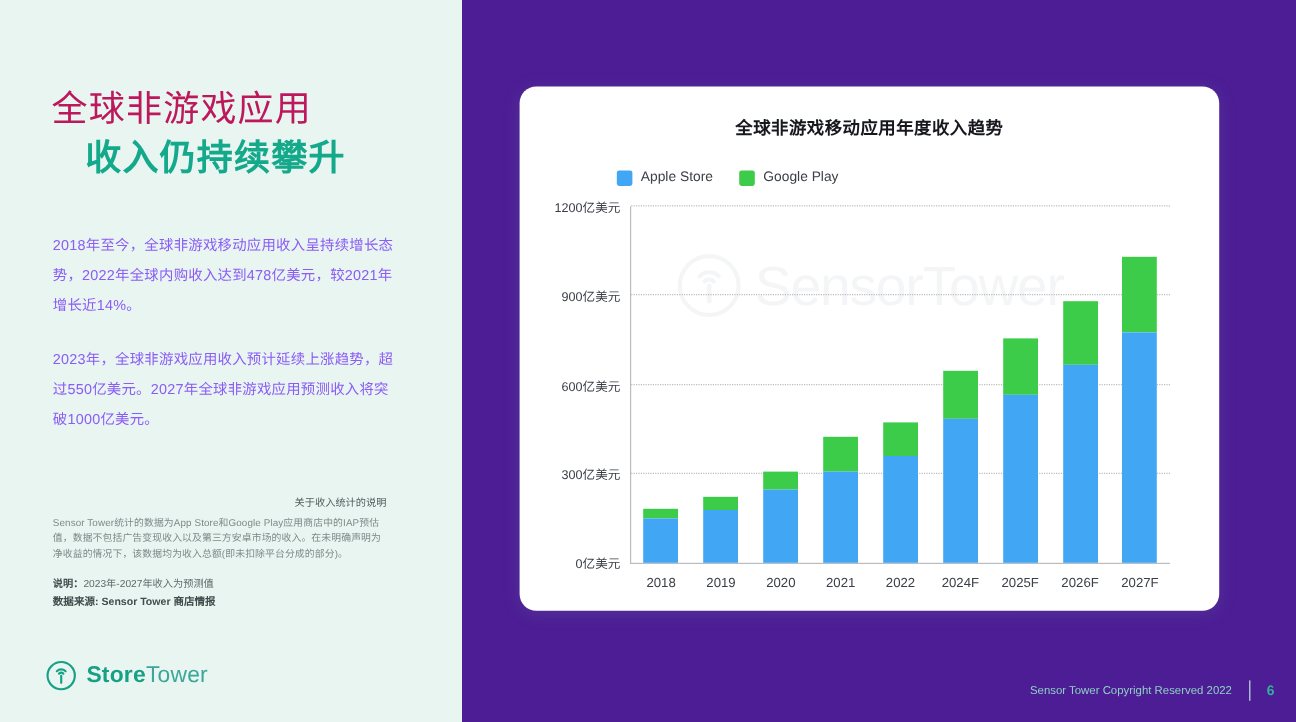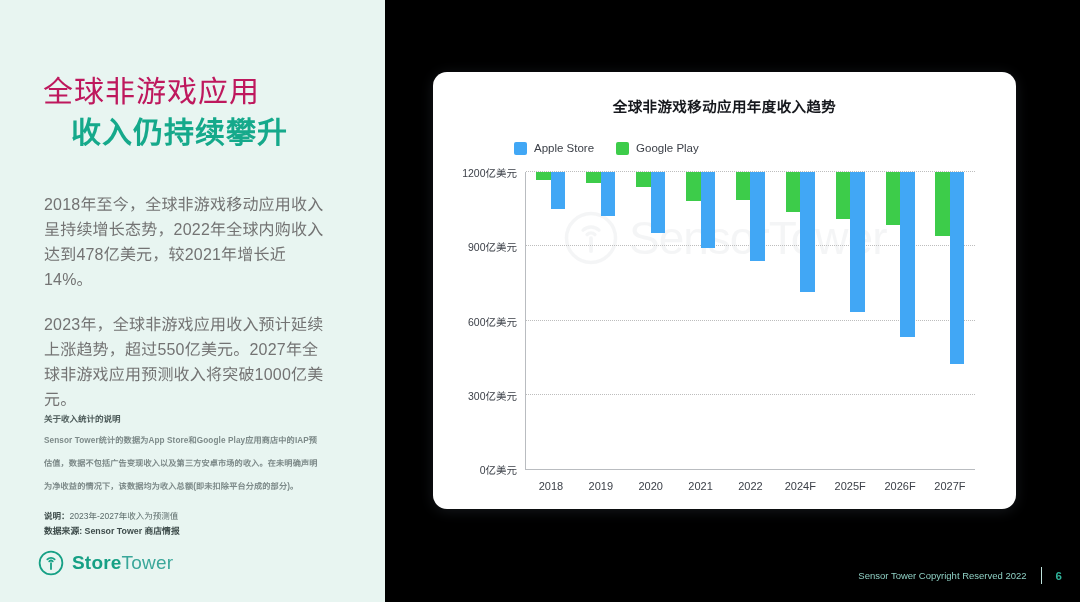--- a/index.html
+++ b/index.html
@@ -44,44 +44,44 @@
     font-weight: bold;
     white-space: nowrap;
     margin-left: 28px;
   }
   #body-copy {
     position: absolute;
     left: 44px; top: 192px;
     width: 290px;
   }
   .para {
-    font-size: 16px;
+    font-size: 12px;
     line-height: 25px;
-    color: #737373;
+    color: #8b5cf6;
     margin-bottom: 20px;
     letter-spacing: 0.2px;
   }
   #footnote {
     position: absolute;
     left: 44px; top: 412px;
     width: 278px;
   }
   .fn-title {
     font-size: 8.5px;
-    font-weight: bold;
+    font-weight: normal;
     color: #4d5b5a;
     line-height: 15px;
     margin-bottom: 2px;
+    text-align: right;
   }
   .fn-body {
     font-size: 8.2px;
-    line-height: 23px;
+    line-height: 13px;
     color: #7d8a89;
     letter-spacing: 0.1px;
-    font-weight: bold;
   }
   .fn-note {
     font-size: 8.5px;
     line-height: 15px;
     color: #5c6b6a;
     margin-top: 11px;
   }
   .fn-note b { color: #3f4d4c; }
   .fn-source {
     font-size: 8.8px;
@@ -99,21 +99,21 @@
   .logo-mark { width: 26px; height: 26px; display: block; }
   .logo-text { font-size: 19px; letter-spacing: 0.2px; white-space: nowrap; }
   .logo-text .b { font-weight: bold; color: #16a085; }
   .logo-text .l { font-weight: 400; color: #3aa79a; }
 
   
   #right-panel {
     position: relative;
     flex: 1 1 auto;
     height: 602px;
-    background: #000000;
+    background: #4c1d95;
   }
   #chart-card {
     position: absolute;
     left: 48px; top: 72px;
     width: 583px; height: 437px;
     background: #ffffff;
     border-radius: 14px;
     box-shadow: 0 2px 14px rgba(120,140,160,0.18);
   }
   #chart-title {
@@ -169,20 +169,21 @@
     left: 0; right: 0; bottom: 0; top: 0;
     display: flex;
     align-items: flex-end;
     justify-content: space-around;
   }
   .bar-col {
     position: relative;
     width: 29px;
     height: 100%;
     display: flex;
+    flex-direction: column;
     justify-content: flex-end;
   }
   .seg-green { width: 100%; background: #3dcc4a; }
   .seg-blue  { width: 100%; background: #41a7f5; }
   .xtick {
     position: absolute;
     top: 100%;
     left: 50%;
     transform: translateX(-50%);
     margin-top: 11px;

